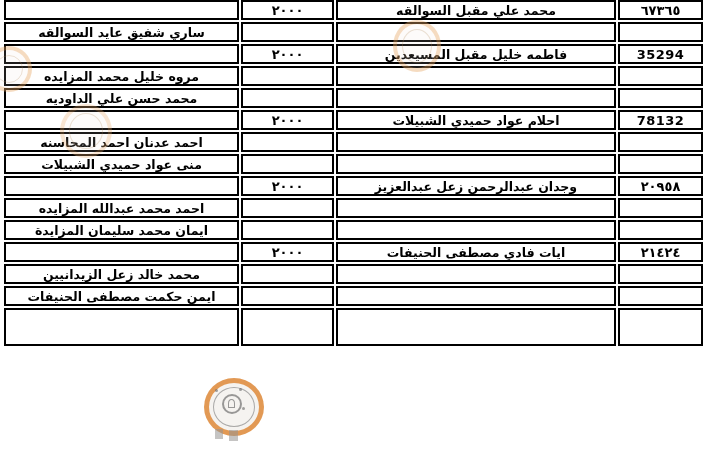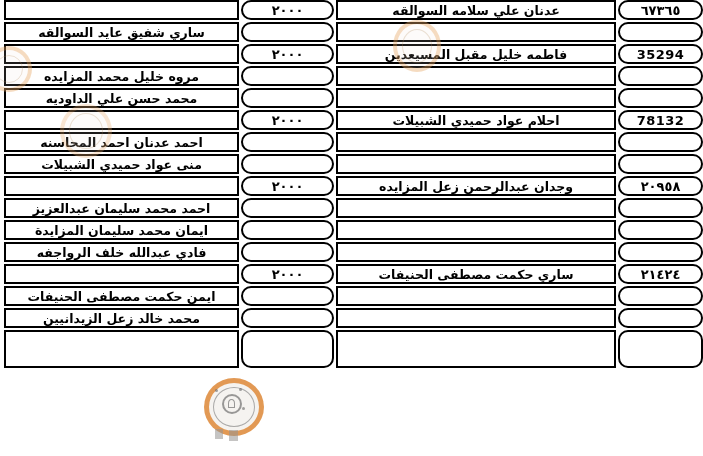--- a/index.html
+++ b/index.html
@@ -31,21 +31,21 @@
     text-align:center;
     font-weight:700;
     color:#000000;
     font-size:12.5px;
     line-height:15px;
     white-space:nowrap;
     overflow:hidden;
     background:#ffffff;
   }
   tr.last-row td{ height:38px; }
-  td.c-num{ font-size:13px; letter-spacing:0.5px;border-radius:10px; }
+  td.c-num{ font-size:13px; letter-spacing:0.5px; }
 
   
   .seal{
     position:absolute;
     left:204px; top:380px;
     width:50px; height:48px;
     border-radius:50%;
     border:5px solid rgba(223,138,58,0.85);
     background:rgba(242,240,236,0.8);
     z-index:5;
@@ -104,21 +104,21 @@
   <table class="doc" dir="rtl">
     <colgroup>
       <col style="width:85px">
       <col style="width:280px">
       <col style="width:93px">
       <col style="width:235px">
     </colgroup>
     <tbody id="tbody">
         <tr>
           <td class="c-num">٦٧٣٦٥</td>
-          <td>عدنان علي سلامه السوالقه</td>
+          <td>محمد علي مقبل السوالقه</td>
           <td class="c-num">٢٠٠٠</td>
           <td></td>
         </tr>
         <tr>
           <td class="c-num"></td>
           <td></td>
           <td class="c-num"></td>
           <td>ساري شفيق عايد السوالقه</td>
         </tr>
         <tr>
@@ -152,59 +152,53 @@
           <td>احمد عدنان احمد المحاسنه</td>
         </tr>
         <tr>
           <td class="c-num"></td>
           <td></td>
           <td class="c-num"></td>
           <td>منى عواد حميدي الشبيلات</td>
         </tr>
         <tr>
           <td class="c-num">٢٠٩٥٨</td>
-          <td>وجدان عبدالرحمن زعل المزايده</td>
-          <td class="c-num">٢٠٠٠</td>
-          <td></td>
-        </tr>
-        <tr>
-          <td class="c-num"></td>
-          <td></td>
-          <td class="c-num"></td>
-          <td>احمد محمد سليمان عبدالعزيز</td>
+          <td>وجدان عبدالرحمن زعل عبدالعزيز</td>
+          <td class="c-num">٢٠٠٠</td>
+          <td></td>
+        </tr>
+        <tr>
+          <td class="c-num"></td>
+          <td></td>
+          <td class="c-num"></td>
+          <td>احمد محمد عبدالله المزايده</td>
         </tr>
         <tr>
           <td class="c-num"></td>
           <td></td>
           <td class="c-num"></td>
           <td>ايمان محمد سليمان المزايدة</td>
         </tr>
         <tr>
-          <td class="c-num"></td>
-          <td></td>
-          <td class="c-num"></td>
-          <td>فادي عبدالله خلف الرواجفه</td>
-        </tr>
-        <tr>
           <td class="c-num">٢١٤٢٤</td>
-          <td>ساري حكمت مصطفى الحنيفات</td>
-          <td class="c-num">٢٠٠٠</td>
-          <td></td>
+          <td>ايات فادي مصطفى الحنيفات</td>
+          <td class="c-num">٢٠٠٠</td>
+          <td></td>
+        </tr>
+        <tr>
+          <td class="c-num"></td>
+          <td></td>
+          <td class="c-num"></td>
+          <td>محمد خالد زعل الزيدانيين</td>
         </tr>
         <tr>
           <td class="c-num"></td>
           <td></td>
           <td class="c-num"></td>
           <td>ايمن حكمت مصطفى الحنيفات</td>
-        </tr>
-        <tr>
-          <td class="c-num"></td>
-          <td></td>
-          <td class="c-num"></td>
-          <td>محمد خالد زعل الزيدانيين</td>
         </tr>
         <tr class="last-row">
           <td class="c-num"></td>
           <td></td>
           <td class="c-num"></td>
           <td></td>
         </tr>
       </tbody>
   </table>
 

